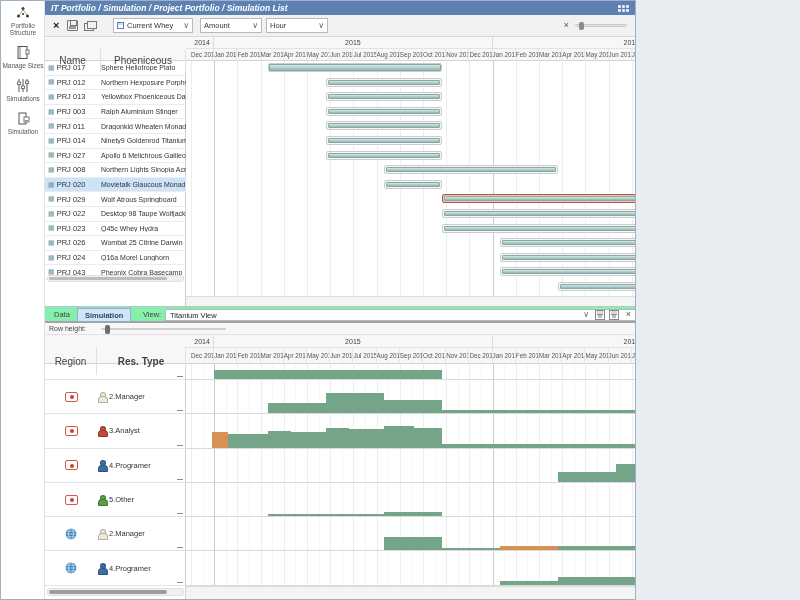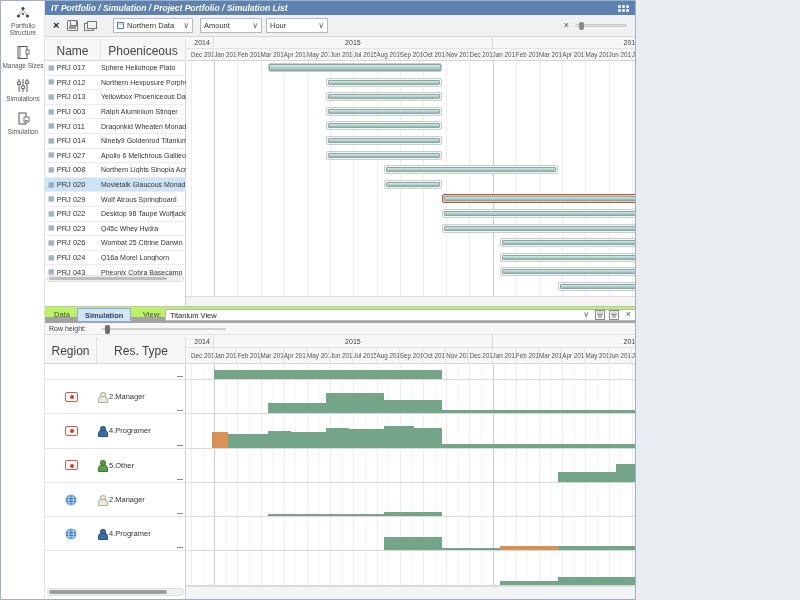--- a/index.html
+++ b/index.html
@@ -29,22 +29,22 @@
   .combo{position:absolute;top:3px;height:15px;background:#fff;border:1px solid #b9b9b9;font-size:7.5px;
          line-height:13px;padding:0 3px;cursor:pointer;}
   .combo .chev{position:absolute;right:3px;top:0;color:#666;font-size:8px;}
   .combo-flag{display:inline-block;width:7px;height:7px;border:1px solid #5d81b0;background:linear-gradient(#cfe0f3 50%,#fff 50%);
               vertical-align:-1px;margin-right:3px;}
   .zoomfit{position:absolute;right:66px;top:6px;font-size:9px;color:#555;cursor:pointer;line-height:9px;}
   .zoom-slider{position:absolute;right:8px;top:9px;width:52px;height:3px;background:#e2e2e2;border:1px solid #c9c9c9;border-radius:2px;cursor:pointer;}
   .zoom-thumb{position:absolute;left:3px;top:-3px;width:5px;height:8px;background:#8a8a8a;border-radius:2px;}
   
   .tbl-hdr{background:#f7f7f8;border-bottom:1px solid #d4d4d4;position:absolute;}
-  .col-hd{position:absolute;top:2px;height:100%;display:flex;align-items:center;justify-content:center;
-          font-size:12px;color:#444;border-right:1px solid #e0e0e0;}
+  .col-hd{position:absolute;top:12px;height:100%;display:flex;align-items:center;justify-content:center;
+          font-size:10px;color:#444;border-right:1px solid #e0e0e0;}
   .top-section{position:absolute;left:44px;top:36px;width:756px;height:269px;}
   .prj-table{position:absolute;left:0;top:0;width:141px;height:269px;border-right:1px solid #cfcfcf;}
   .prj-rows{position:absolute;left:0;top:24px;width:141px;height:234px;overflow:hidden;}
   .prj-row{position:relative;width:141px;height:14.6px;font-size:7.5px;border-bottom:1px solid #ececec;
            display:flex;align-items:center;cursor:pointer;}
   .prj-row.sel{background:#cde3f7;}
   .prj-name{width:56px;padding-left:3px;white-space:nowrap;overflow:hidden;display:flex;align-items:center;}
   .prj-desc{width:85px;white-space:nowrap;overflow:hidden;font-size:7px;color:#333;}
   .grid-ico{color:#7e9aa8;font-size:7px;margin-right:2px;}
   .hscroll{position:absolute;left:2px;width:137px;height:7px;background:#f0f0f0;border:1px solid #e0e0e0;border-radius:3px;}
@@ -62,21 +62,21 @@
   .gbar{position:absolute;top:2px;height:9px;background:#f6f6f6;border:1px solid #cbcbcb;border-radius:2px;}
   .gbar .fill{position:absolute;left:1px;right:1px;bottom:1px;height:5px;border-radius:1px;
               background:linear-gradient(#d8e8e6,#93b6b3);border:1px solid #84a9a6;}
   .gbar.full .fill{top:0;height:auto;left:0;right:0;bottom:0;}
   .gbar.sel{background:#f2c6ab;border-color:#ad594b;}
   .gantt-strip{position:absolute;left:0;top:259px;width:615px;height:10px;background:#f4f4f4;border-top:1px solid #ddd;}
   .vscroll{position:absolute;right:0;width:7px;background:#f3f3f3;border-left:1px solid #e2e2e2;}
   .vscroll .vthumb{position:absolute;left:1px;width:4px;background:#c2c2c2;border-radius:2px;}
   
   .splitter{position:absolute;left:44px;top:305px;right:0;height:1px;background:#b9c4d2;}
-  .bp-header{position:absolute;left:44px;top:306px;right:0;height:16px;background:#bef264;border-bottom:6px solid #a3a3a3;}
+  .bp-header{position:absolute;left:44px;top:306px;right:0;height:16px;background:#86efac;border-bottom:2px solid #a3a3a3;}
   .tab{position:absolute;top:1px;height:14px;font-size:7.5px;line-height:14px;padding:0 7px;cursor:pointer;color:#444;}
   .tab.active{background:#d5e4f4;border:1px solid #8ab0d9;font-weight:bold;color:#27456b;}
   .view-label{position:absolute;left:98px;top:0;font-size:7.5px;line-height:16px;color:#444;}
   .view-input{position:absolute;left:120px;top:2px;width:628px;height:12px;background:#fff;border:1px solid #b6b6b6;
               font-size:7.5px;line-height:11px;padding-left:4px;color:#222;}
   .bp-chev{position:absolute;right:46px;top:3px;font-size:8px;color:#666;cursor:pointer;}
   .mini-sq{position:absolute;top:3px;width:10px;height:10px;border:1px solid #8b8b8b;background:#fdfdfd;cursor:pointer;}
   .mini-sq:before{content:"";position:absolute;left:1px;top:0;width:6px;height:3px;border-bottom:1px solid #8b8b8b;background:#d9d9d9;}
   .mini-sq:after{content:"";position:absolute;left:2px;bottom:1px;width:4px;height:3px;background:#bbb;}
   .bp-x{position:absolute;right:4px;top:2px;font-size:9px;color:#555;cursor:pointer;}
@@ -161,21 +161,21 @@
         <i></i>
         <i></i>
       </span>
   </div>
 
   <div class="toolbar">
     <span class="tb-x">×</span>
     <span class="icon-floppy"></span>
     <span class="icon-restore"></span>
     <span class="combo" style="left:68px;width:80px;">
-      <span class="combo-flag"></span><span>Northern Data</span><span class="chev">∨</span>
+      <span class="combo-flag"></span><span>Current Whey</span><span class="chev">∨</span>
     </span>
     <span class="combo" style="left:155px;width:62px;">
       <span>Amount</span><span class="chev">∨</span>
     </span>
     <span class="combo" style="left:221px;width:62px;">
       <span>Hour</span><span class="chev">∨</span>
     </span>
     <span class="zoomfit">×</span>
     <span class="zoom-slider">
         <span class="zoom-thumb"></span>
@@ -466,35 +466,45 @@
     <span class="rh-label">Row height:</span>
     <span class="rh-track">
         <span class="rh-thumb"></span>
       </span>
   </div>
 
   <div class="bottom-section">
     <div class="res-table">
       <div class="tbl-hdr" style="left:0;top:0;width:141px;height:29px;">
         <div class="col-hd" style="left:0;width:52px;">Region</div>
-        <div class="col-hd" style="left:52px;width:89px;">Res. Type</div>
+        <div class="col-hd" style="left:52px;width:89px;font-weight:bold;">Res. Type</div>
       </div>
       <div class="res-rows" id="resRows">
           <div class="res-row" style="height: 16px;">
             <span class="res-region"></span>
             <span class="res-type"></span>
             <span class="res-tick"></span>
           </div>
           <div class="res-row" style="height: 34.3px;">
             <span class="res-region">
               <span class="flag-jp"></span>
             </span>
             <span class="res-type">
               <span class="person" style="--pc:#efe9d9"></span>
               <span>2.Manager</span>
+            </span>
+            <span class="res-tick"></span>
+          </div>
+          <div class="res-row" style="height: 34.3px;">
+            <span class="res-region">
+              <span class="flag-jp"></span>
+            </span>
+            <span class="res-type">
+              <span class="person" style="--pc:#c24a3a"></span>
+              <span>3.Analyst</span>
             </span>
             <span class="res-tick"></span>
           </div>
           <div class="res-row" style="height: 34.3px;">
             <span class="res-region">
               <span class="flag-jp"></span>
             </span>
             <span class="res-type">
               <span class="person" style="--pc:#3a6ea8"></span>
               <span>4.Programer</span>

